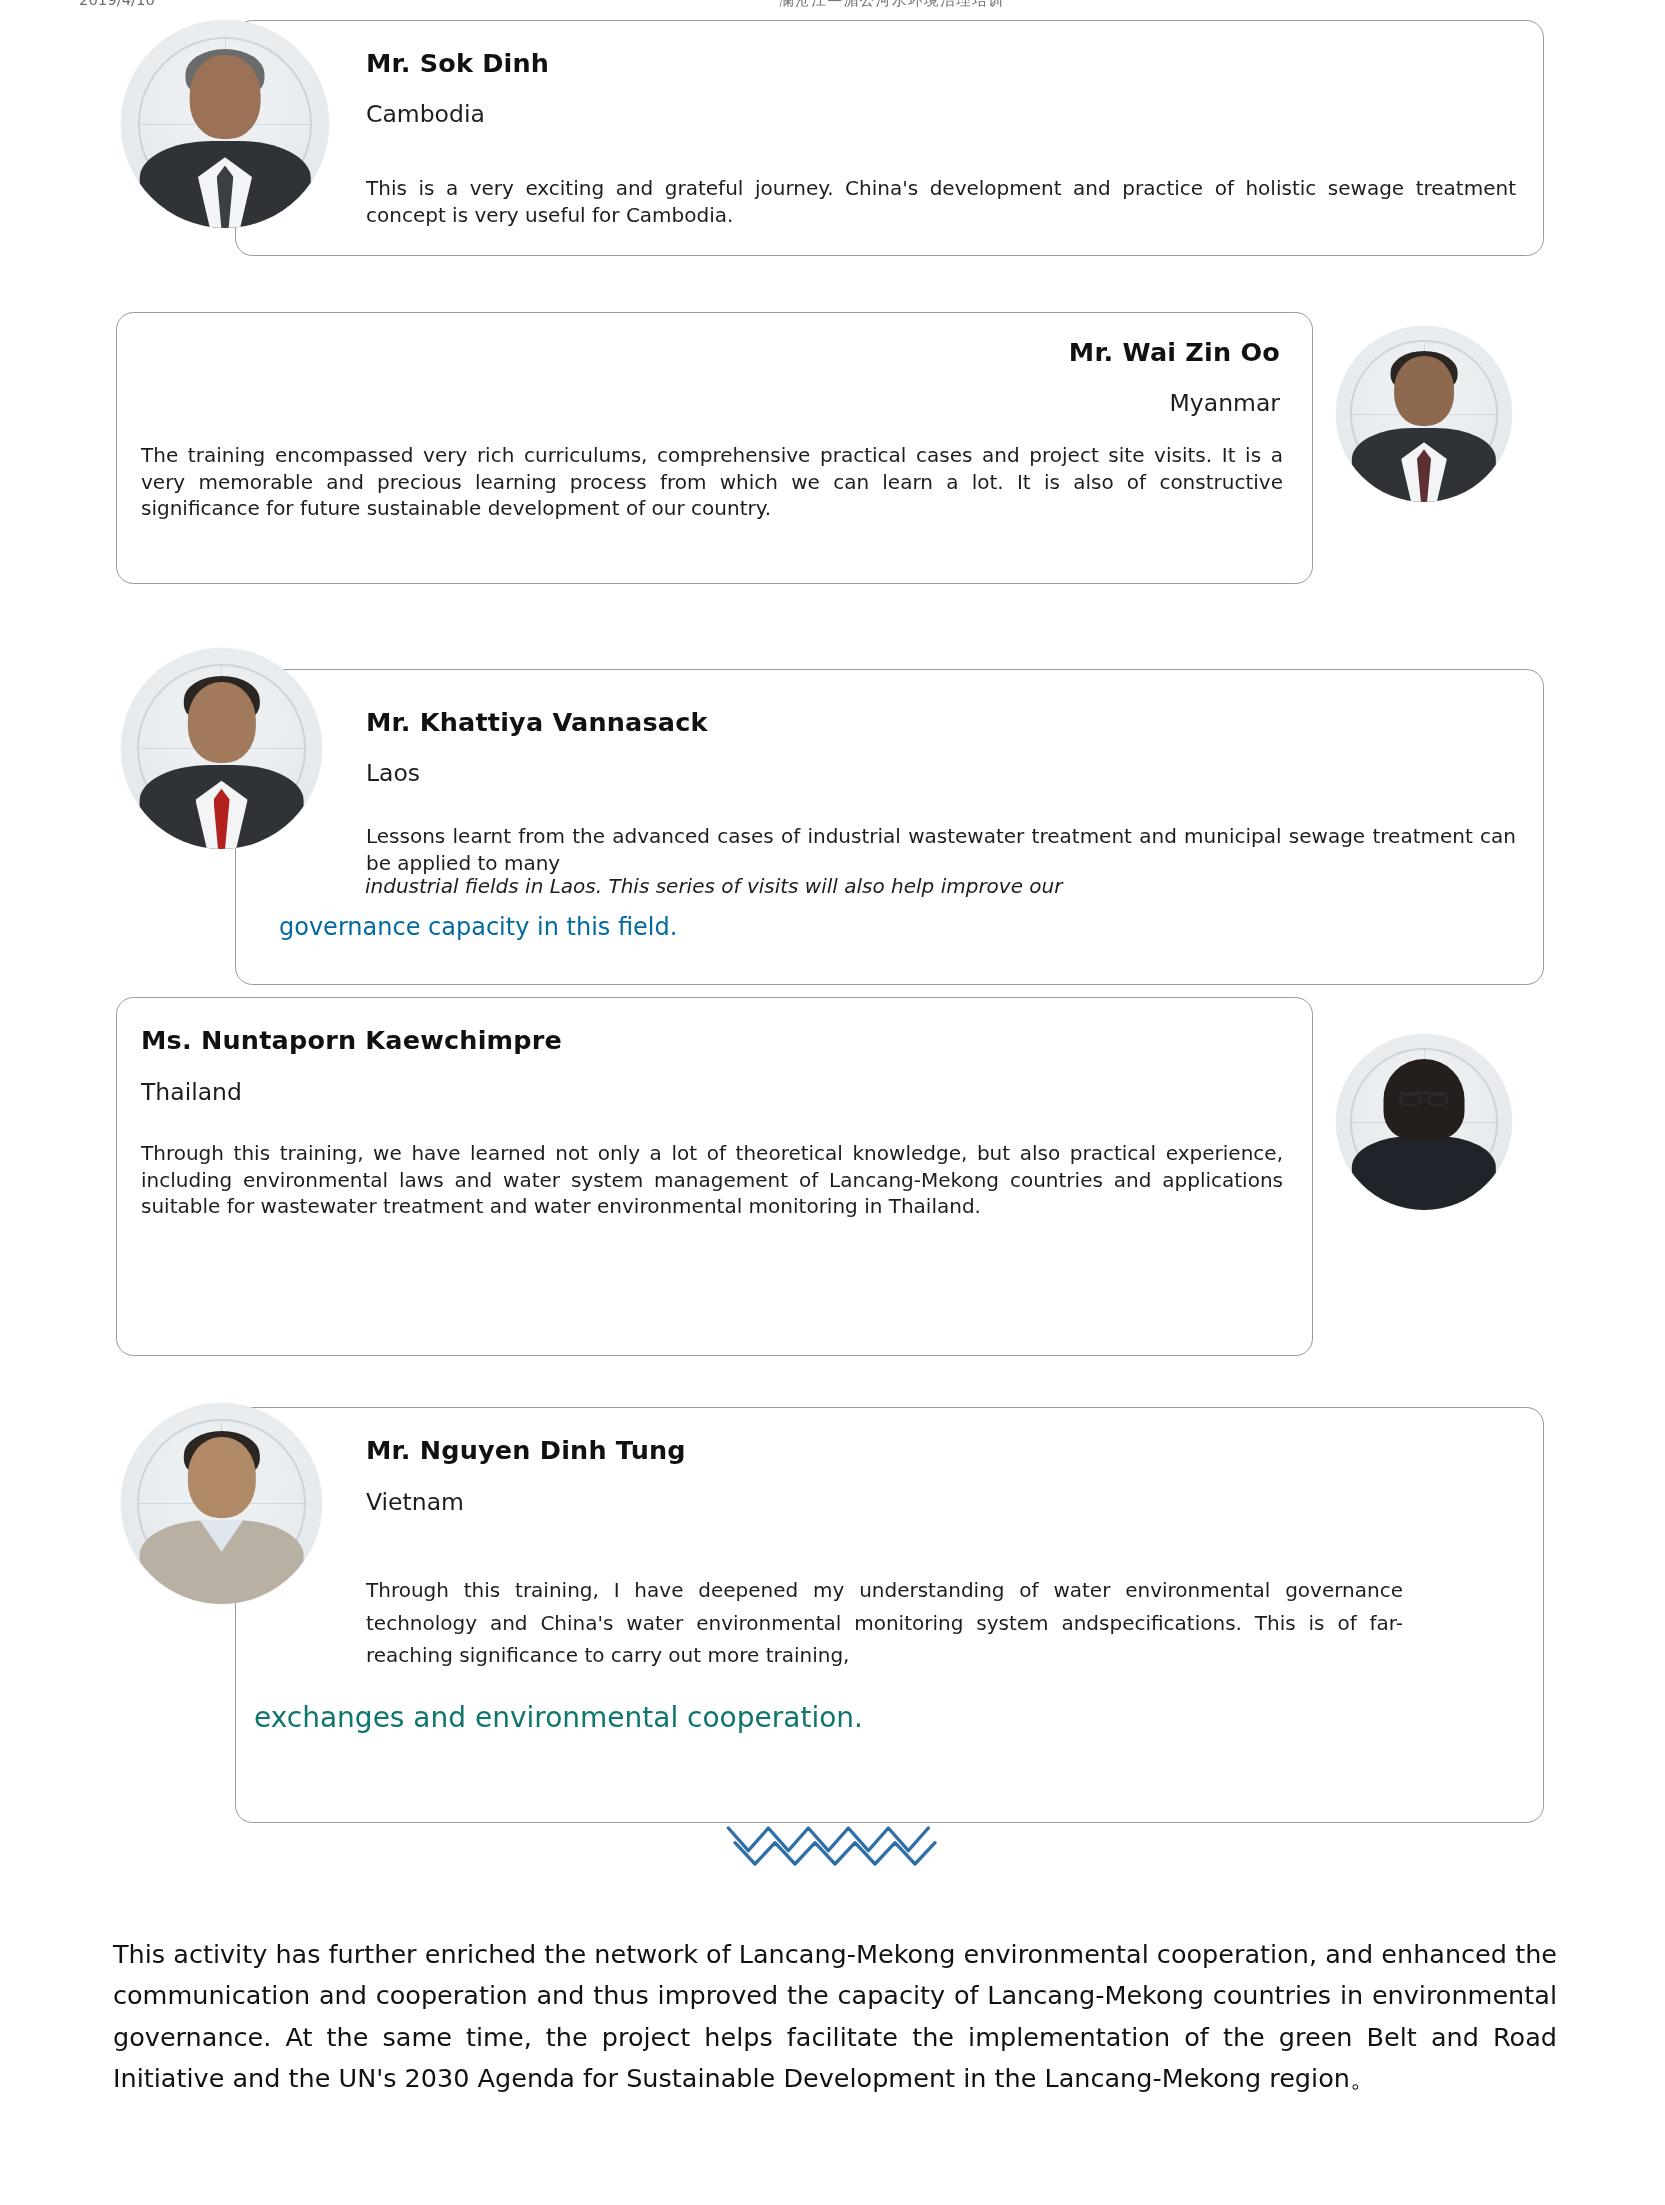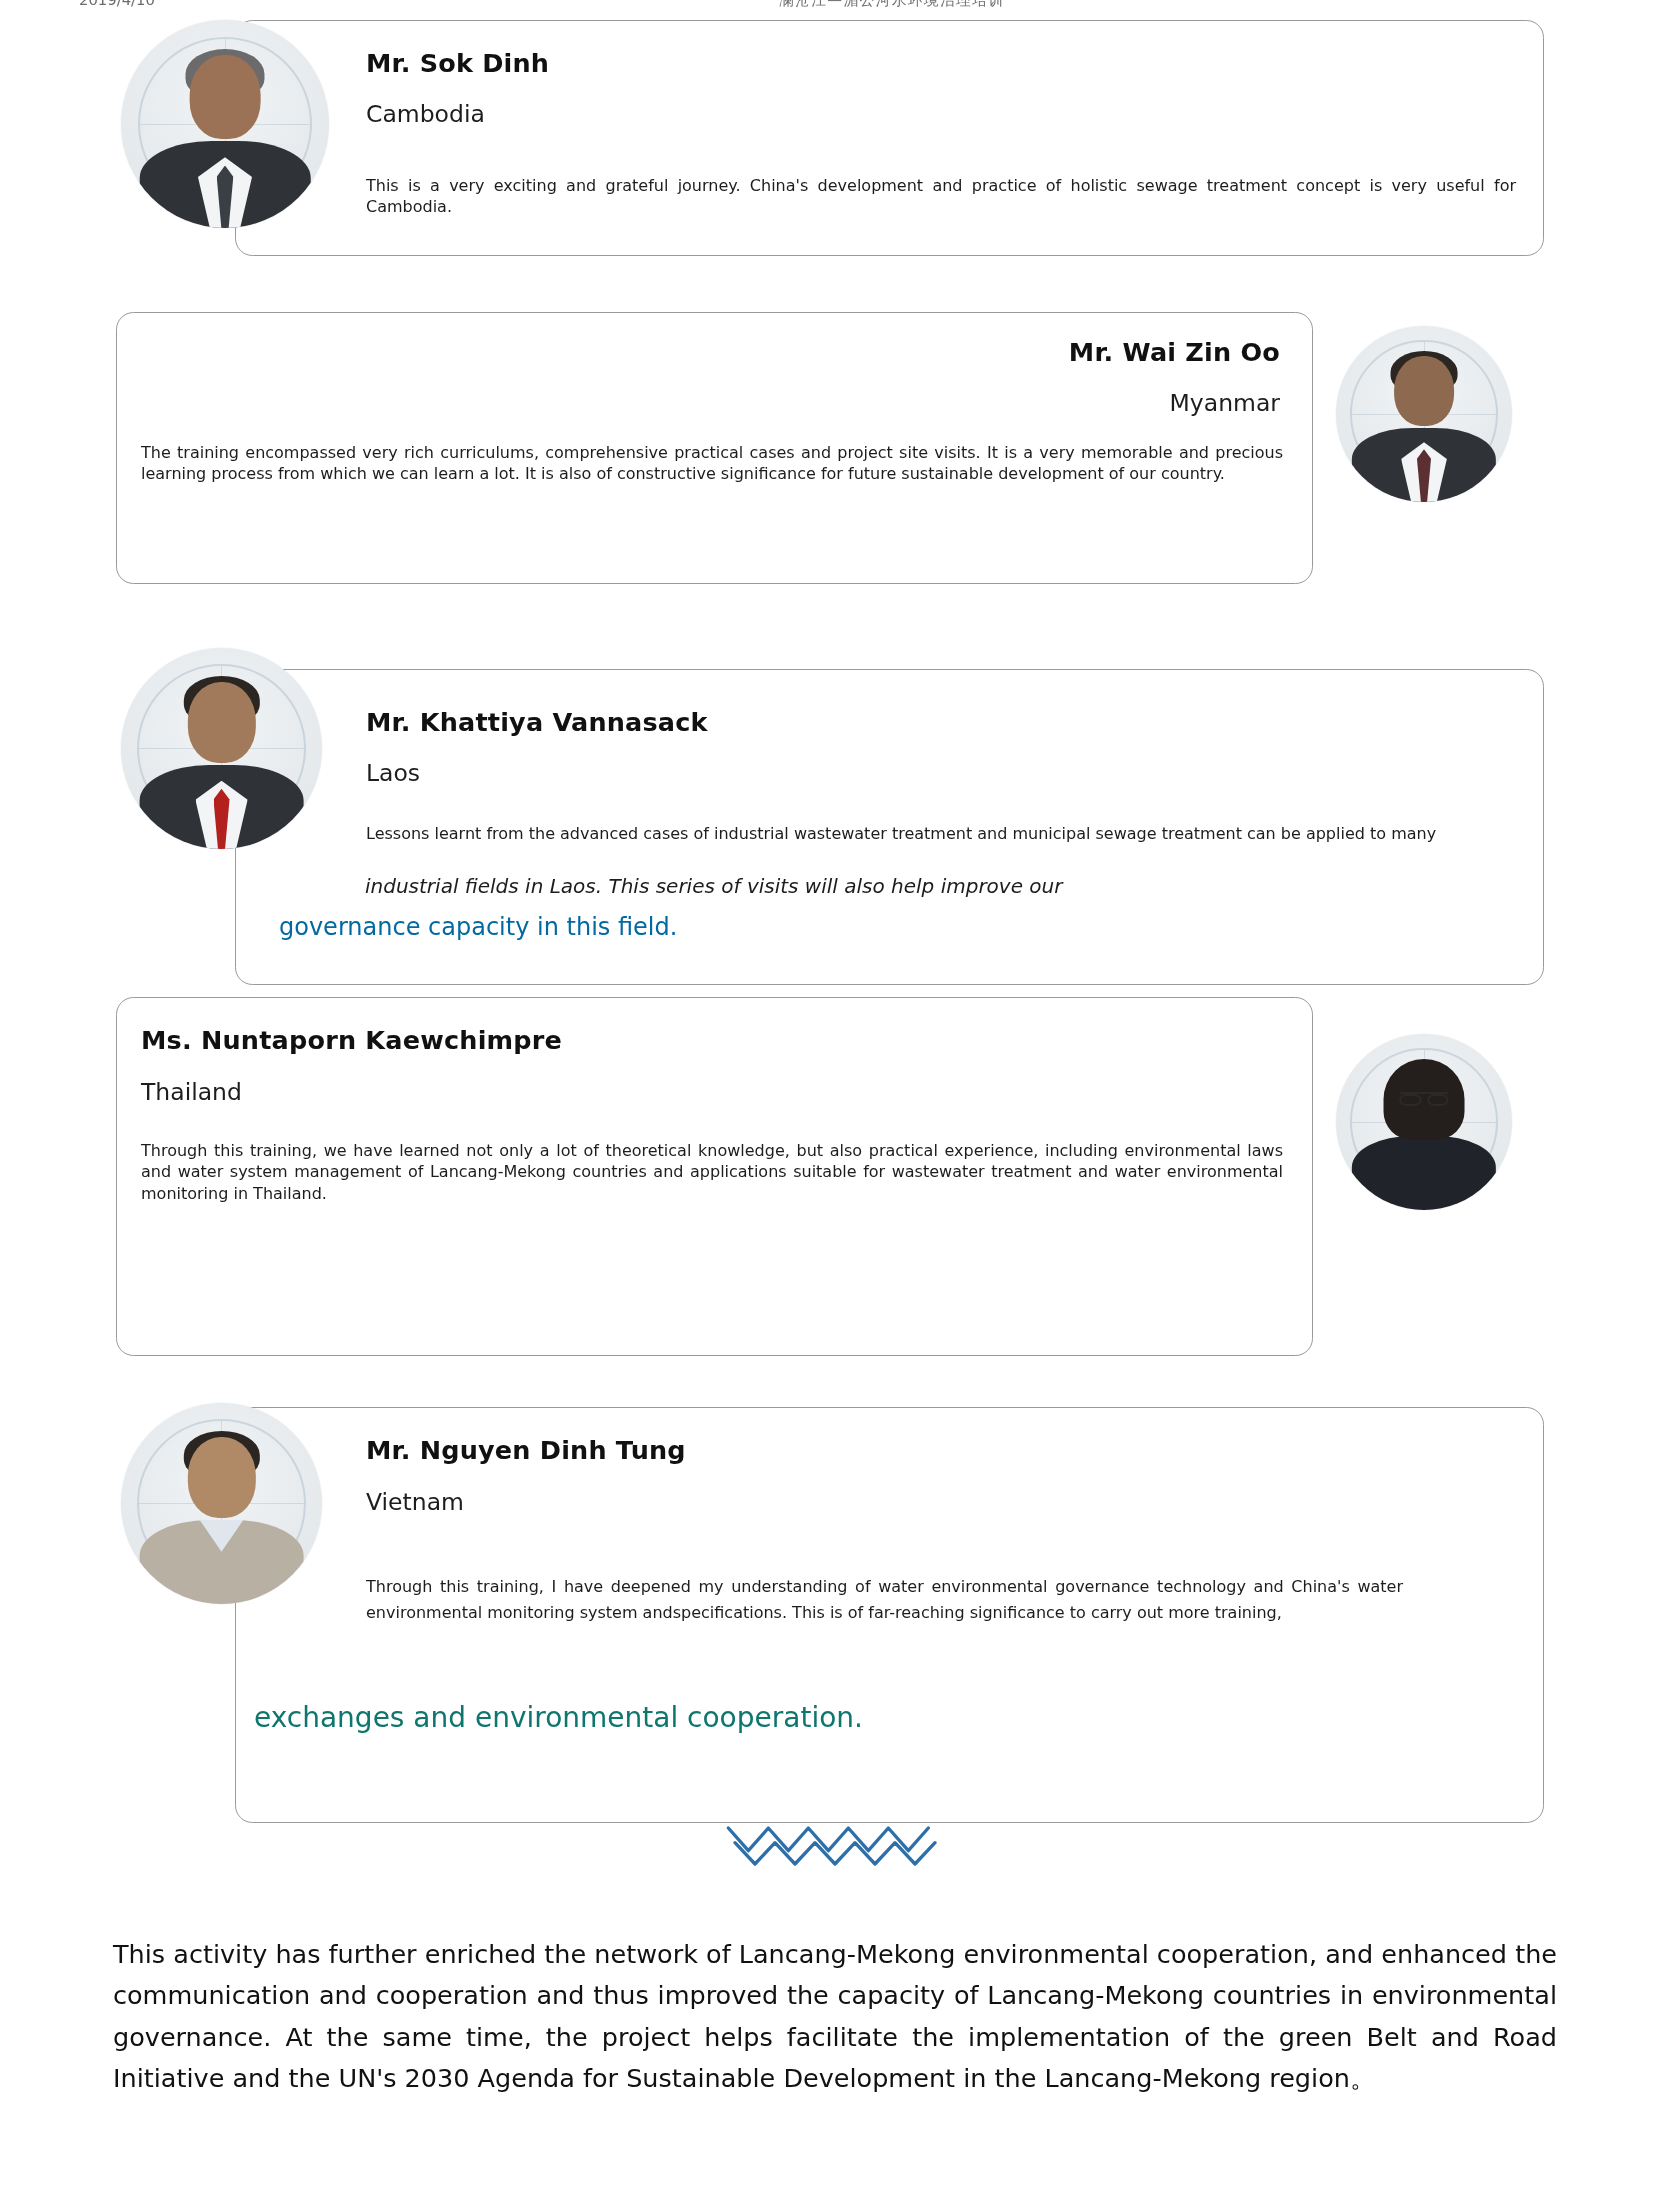--- a/index.html
+++ b/index.html
@@ -66,21 +66,21 @@
     letter-spacing: 0.2px;
   }
   .card .country {
     font-size: 23.5px;
     line-height: 1.3;
     color: #1d1d1d;
     margin-top: 4px;
     text-align: right;
   }
   .card .quote {
-    font-size: 16px;
+    font-size: 20px;
     line-height: 1.33;
     color: #1d1d1d;
     text-align: justify;
   }
 
   
   .photo {
     position: absolute;
     border-radius: 50%;
     overflow: hidden;

